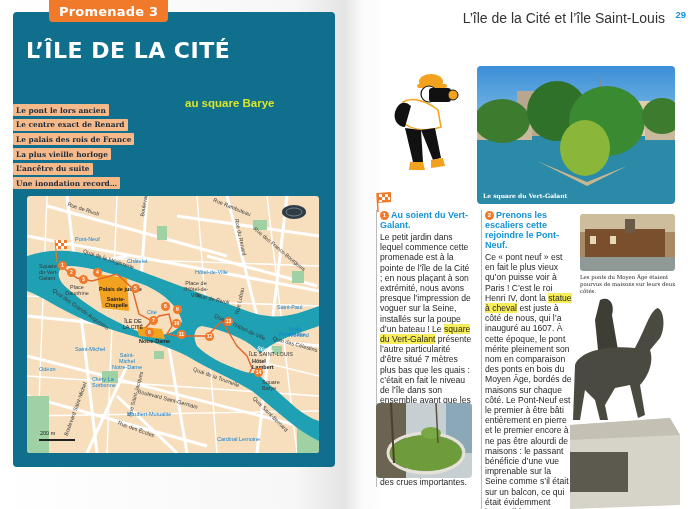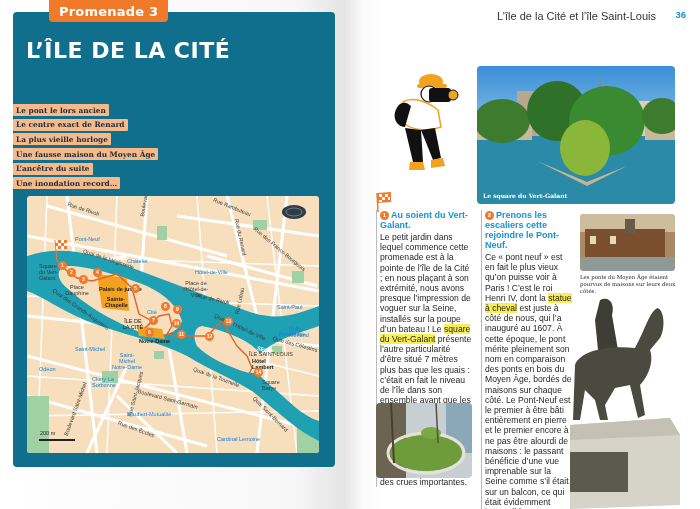--- a/index.html
+++ b/index.html
@@ -31,21 +31,21 @@
   .map-label.blue { color: #1580d4; }
   .map-label.bold { font-weight: bold; color: #222; }
   .map-stop { position: absolute; width: 9px; height: 9px; border-radius: 50%; background: #f07a2a;
     color: #fff; font-size: 5px; font-weight: bold; text-align: center; line-height: 9px; }
   .scale { position: absolute; left: 13px; top: 234px; font-size: 5.5px; color: #222; }
   .scale-bar { position: absolute; left: 12px; top: 243px; width: 36px; height: 2px; background: #222; }
 
   
   .page-right { position: absolute; left: 345px; top: 0; width: 355px; height: 509px;
     background: linear-gradient(90deg, #e6e6e6 0%, #fbfbfb 5%, #ffffff 12%); }
-  .running-head { position: absolute; right: 44px; top: 10px; font-size: 11px; color: #333; }
+  .running-head { position: absolute; right: 35px; top: 10px; font-size: 14px; color: #333; }
   .page-num { position: absolute; right: 14px; top: 9px; font-size: 9.5px; color: #1593d6; font-weight: bold; }
 
   .photographer { position: absolute; left: 383px; top: 72px; width: 80px; height: 105px; }
   .photo-top { position: absolute; left: 477px; top: 66px; width: 198px; height: 138px; border-radius: 4px; overflow: hidden; }
   .photo-caption-overlay { position: absolute; left: 6px; bottom: 5px; color: #fff; font-family: "DejaVu Serif", serif;
     font-size: 6px; font-weight: bold; }
 
   .flag-icon { position: absolute; left: 375px; top: 191px; }
   .col { position: absolute; font-size: 8.6px; line-height: 10.2px; color: #1f1f1f; }
   .col1 { left: 376px; top: 210px; width: 96px; border-left: 1px solid #bbb; padding-left: 0; }
@@ -65,26 +65,27 @@
 </head>
 <body>
 
 <div class="page-left">
   <div class="blue-panel"></div>
   <div class="promenade-tab">Promenade 3</div>
   <div class="main-title">
     <div>L’ÎLE DE LA CITÉ</div>
   </div>
   <div class="subtitle">
+    <div>au square Barye</div>
   </div>
   <div class="highlights">
     <span class="hl-item">Le pont le lors ancien</span>
     <span class="hl-item">Le centre exact de Renard</span>
+    <span class="hl-item">Le palais des rois de France</span>
     <span class="hl-item">La plus vieille horloge</span>
-    <span class="hl-item">Une fausse maison du Moyen Âge</span>
     <span class="hl-item">L’ancêtre du suite</span>
     <span class="hl-item">Une inondation record…</span>
   </div>
 
   <div class="map">
     <svg width="292" height="257" viewBox="0 0 292 257">
 
       <g stroke="#ffffff" stroke-width="3" fill="none">
         <path d="M0 40 L292 95"></path>
           <path d="M20 10 L200 60"></path>
@@ -209,21 +210,21 @@
     <div class="map-stop" style="left:197px;top:121px;">13</div>
     <div class="map-stop" style="left:227px;top:172px;">14</div>
 
     <span class="scale">200 m</span>
     <div class="scale-bar"></div>
   </div>
 </div>
 
 <div class="page-right">
   <span class="running-head">L’île de la Cité et l’île Saint-Louis</span>
-  <span class="page-num">36</span>
+  <span class="page-num">29</span>
 </div>
 
 <svg class="photographer" viewBox="0 0 80 105">
   <ellipse cx="48" cy="10" rx="12" ry="8" fill="#f3a21f"></ellipse>
   <rect x="34" y="12" width="30" height="4" rx="2" fill="#f3a21f"></rect>
   <circle cx="46" cy="22" r="8" fill="#fff" stroke="#111" stroke-width="1.2"></circle>
   <rect x="46" y="16" width="22" height="14" rx="3" fill="#111"></rect>
   <circle cx="70" cy="23" r="5" fill="#f3a21f" stroke="#111" stroke-width="1"></circle>
   <path d="M20 30 C30 24, 45 30, 55 38 L58 55 C45 60, 30 58, 22 52 Z" fill="#fff" stroke="#f3a21f" stroke-width="1.5"></path>
   <path d="M12 40 C15 30, 22 28, 28 34 L22 55 C15 55, 10 48, 12 40 Z" fill="#111"></path>

